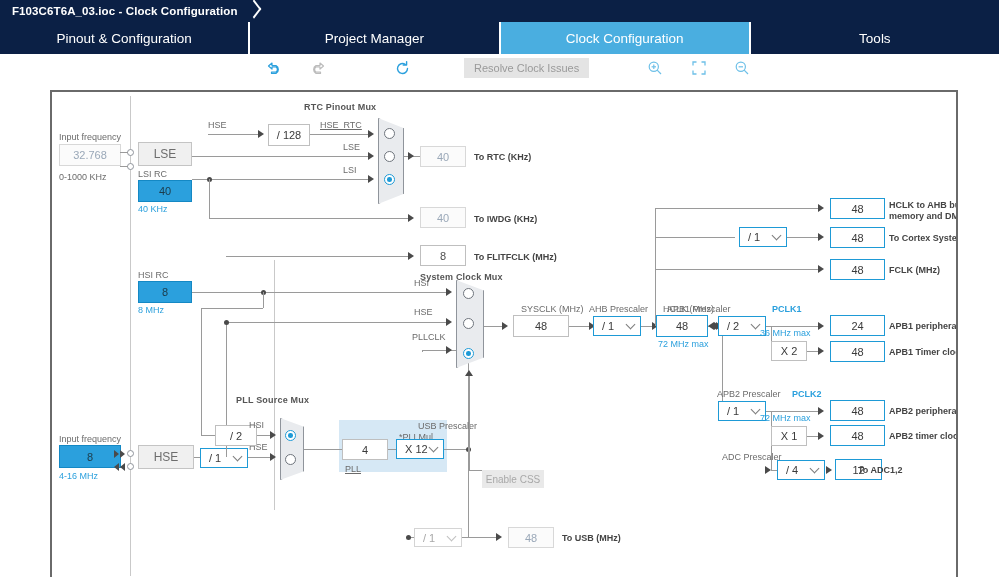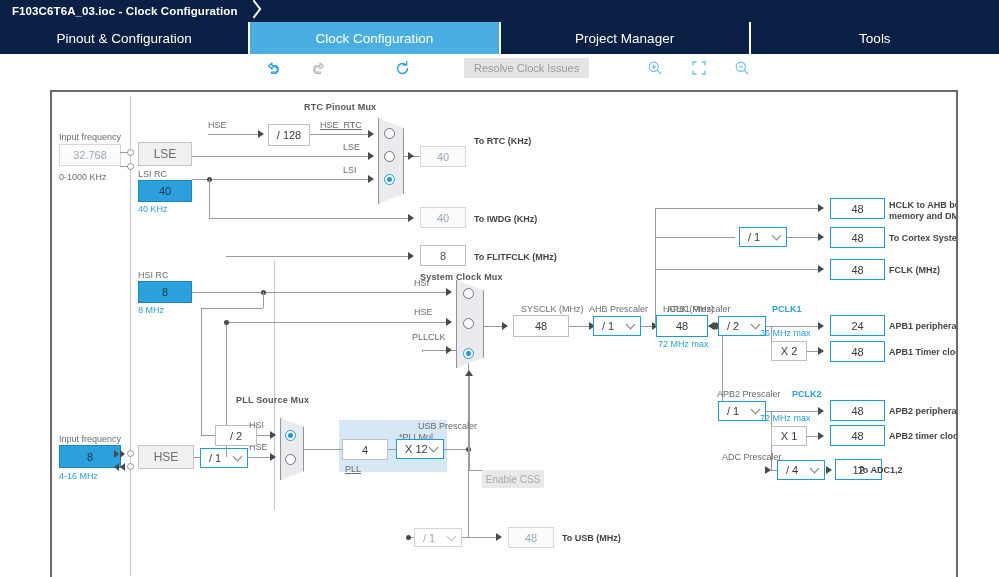--- a/index.html
+++ b/index.html
@@ -258,25 +258,25 @@
 
 <div id="titlebar">
   <span class="title-text">F103C6T6A_03.ioc - Clock Configuration</span>
   <span class="chevron"></span>
 </div>
 
 <div id="tabbar">
   <div class="tab">
     <span>Pinout &amp; Configuration</span>
   </div>
+  <div class="tab">
+    <span>Project Manager</span>
+  </div>
   <div class="tab active">
     <span>Clock Configuration</span>
-  </div>
-  <div class="tab">
-    <span>Project Manager</span>
   </div>
   <div class="tab">
     <span>Tools</span>
   </div>
 </div>
 <div class="tab-underline"></div>
 
 <div id="toolbar">
 
   <div class="tb-icon" style="left:264px">
@@ -378,21 +378,21 @@
   <div class="arrow" style="left:356px; top:122px;"></div>
 
   <div class="v" style="left:174px; top:165px; height:-0px;"></div>
   <div class="h" style="left:174px; top:164px; width:182px;"></div>
   <div class="arrow" style="left:356px; top:160px;"></div>
 
   <div class="h" style="left:352px; top:64px; width:24px;"></div>
   <div class="arrow" style="left:356px; top:60px;"></div>
 
   <div class="box grayout" style="left:368px; top:54px; width:46px; height:21px;">40</div>
-  <div class="lbl dark" style="left:422px; top:44px;text-align:center;">To RTC (KHz)</div>
+  <div class="lbl dark" style="left:422px; top:60px;text-align:center;">To RTC (KHz)</div>
 
   <div class="box grayout" style="left:368px; top:115px; width:46px; height:21px;">40</div>
   <div class="lbl dark" style="left:422px; top:122px;">To IWDG (KHz)</div>
 
   <div class="box plainout" style="left:368px; top:153px; width:46px; height:21px;">8</div>
   <div class="lbl dark" style="left:422px; top:160px;">To FLITFCLK (MHz)</div>
 
   <div class="lbl" style="left:86px; top:178px;">HSI RC</div>
   <div class="box filled" style="left:86px; top:189px; width:54px; height:22px; font-size:11px;">8</div>
   <div class="lbl blue" style="left:86px; top:213px;">8 MHz</div>

